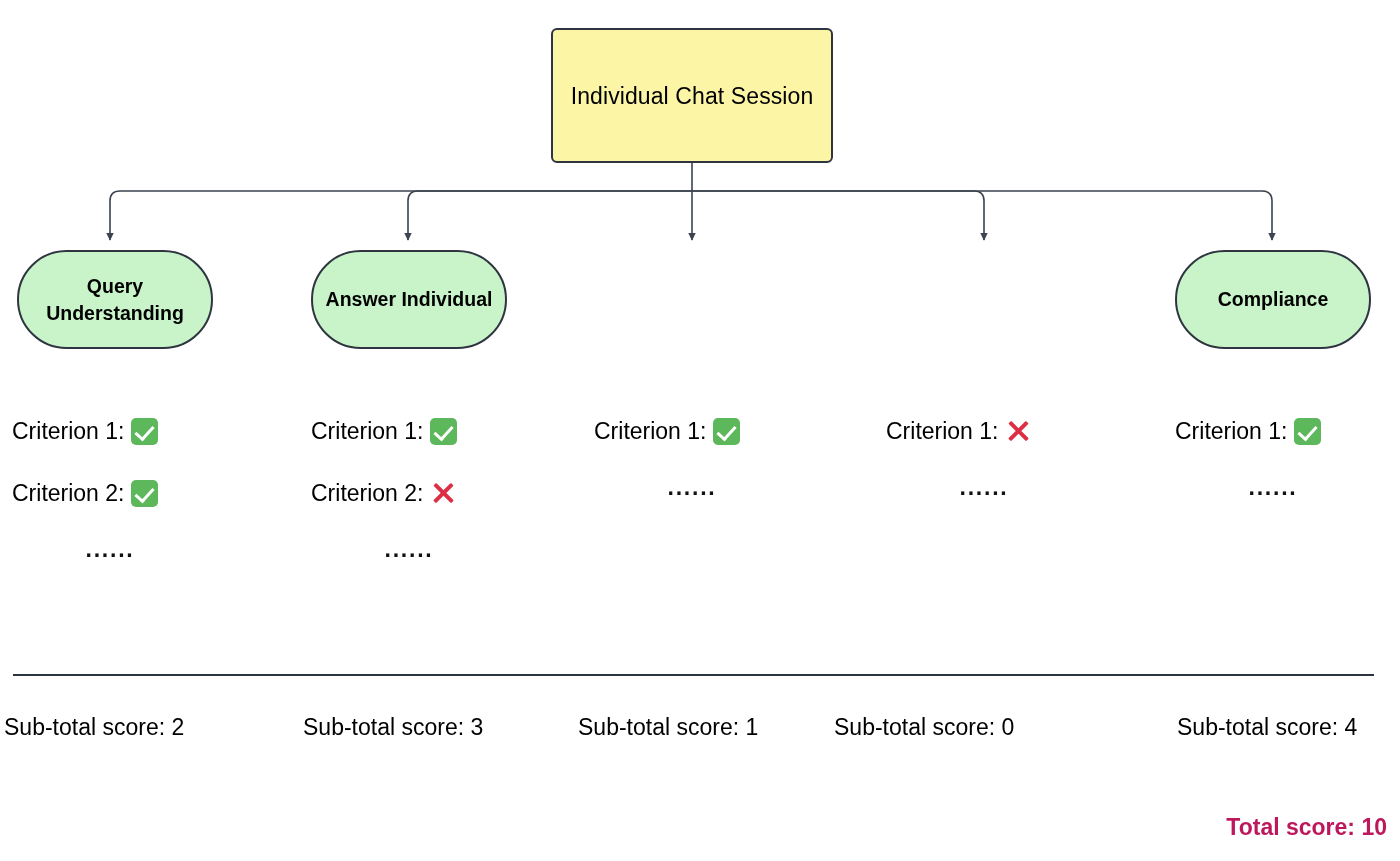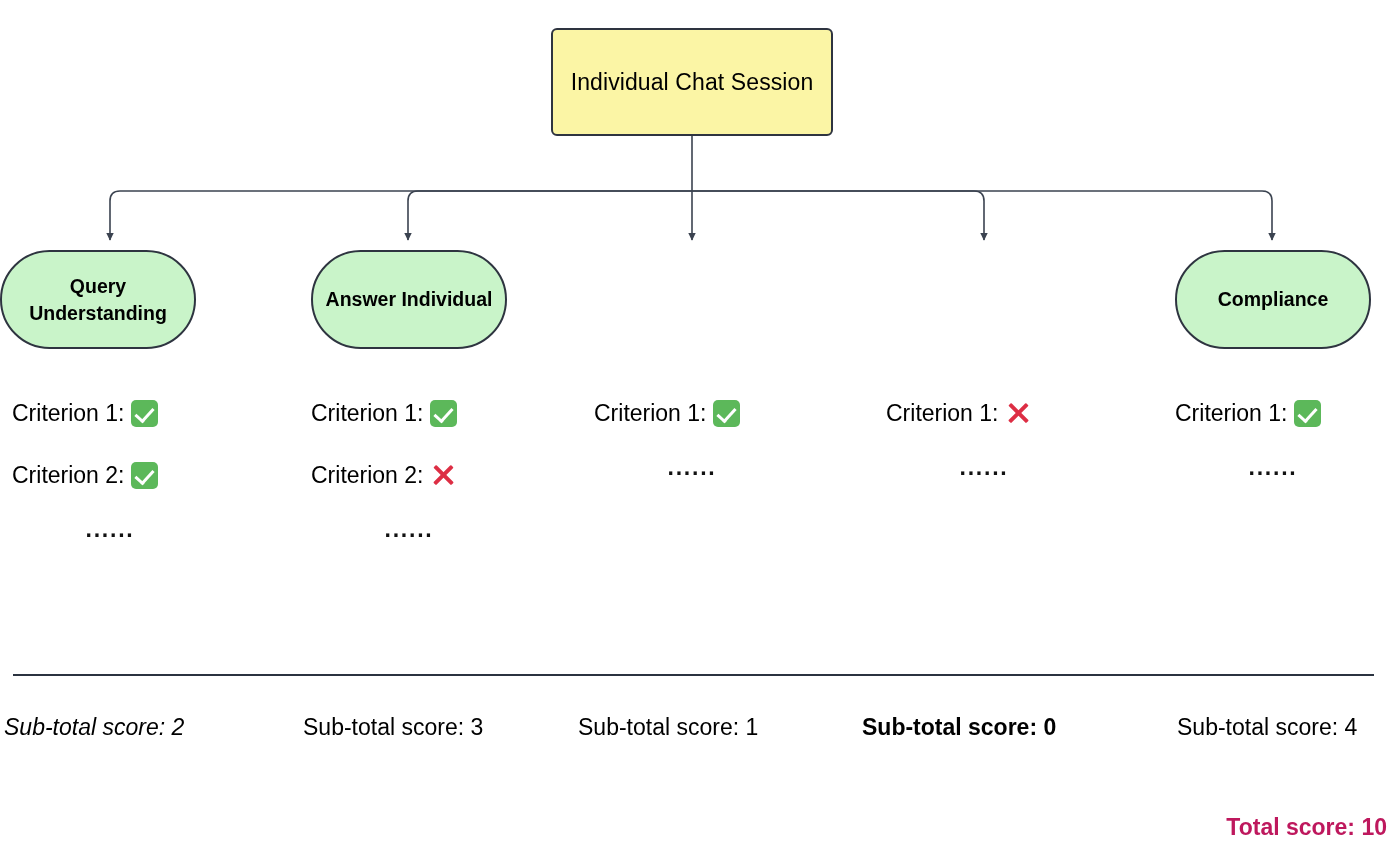--- a/index.html
+++ b/index.html
@@ -27,21 +27,21 @@
     width: 1400px;
     height: 861px;
     pointer-events: none;
   }
   
   .root-node {
     position: absolute;
     left: 551px;
     top: 28px;
     width: 282px;
-    height: 108px;
+    height: 135px;
     background: #fbf5a5;
     border: 2px solid #2e3440;
     border-radius: 6px;
     box-sizing: border-box;
     display: flex;
     align-items: center;
     justify-content: center;
     text-align: center;
     font-size: 23px;
     line-height: 30px;
@@ -67,20 +67,21 @@
     color: #000000;
   }
   
   .crit-col {
     position: absolute;
     top: 400px;
   }
   .crit-row {
     height: 62px;
     display: flex;
+    align-items: center;
     font-size: 23px;
     color: #000000;
     white-space: nowrap;
   }
   .crit-row.dots-row {
     justify-content: center;
   }
   .crit-label {
     margin-right: 7px;
   }
@@ -181,21 +182,21 @@
       <path d="M692,191 L974,191 Q984,191 984,201 L984,240" marker-end="url(#arrowhead)"></path>
 
       <path d="M692,191 L1262,191 Q1272,191 1272,201 L1272,240" marker-end="url(#arrowhead)"></path>
     </g>
   </svg>
 
   <div class="root-node">
     <span>Individual Chat Session</span>
   </div>
 
-  <div class="dim-node" style="left:0;width:196px;">
+  <div class="dim-node" style="left:17px;width:196px;">
     <span>Query Understanding</span>
   </div>
   <div class="dim-node" style="left:311px;width:196px;">
     <span>Answer Individual</span>
   </div>
   <div class="dim-node" style="left:1175px;width:196px;">
     <span>Compliance</span>
   </div>
 
   <div class="crit-col" style="left:12px;width:196px;">
@@ -251,21 +252,21 @@
       <span class="crit-label">Criterion 1:</span>
       <span class="mark check"></span>
     </div>
     <div class="crit-row dots-row">
       <span class="dots">······</span>
     </div>
   </div>
 
   <div class="divider"></div>
 
-  <div class="subtotal" style="left:4px;font-style:italic;">Sub-total score: 2</div>
+  <div class="subtotal" style="left:4px;">Sub-total score: 2</div>
   <div class="subtotal" style="left:303px;">Sub-total score: 3</div>
   <div class="subtotal" style="left:578px;">Sub-total score: 1</div>
-  <div class="subtotal" style="left:862px;font-weight:bold;">Sub-total score: 0</div>
+  <div class="subtotal" style="left:834px;">Sub-total score: 0</div>
   <div class="subtotal" style="left:1177px;">Sub-total score: 4</div>
 
   <div class="total">Total score: 10</div>
 
 </div>
 
 </body></html>

